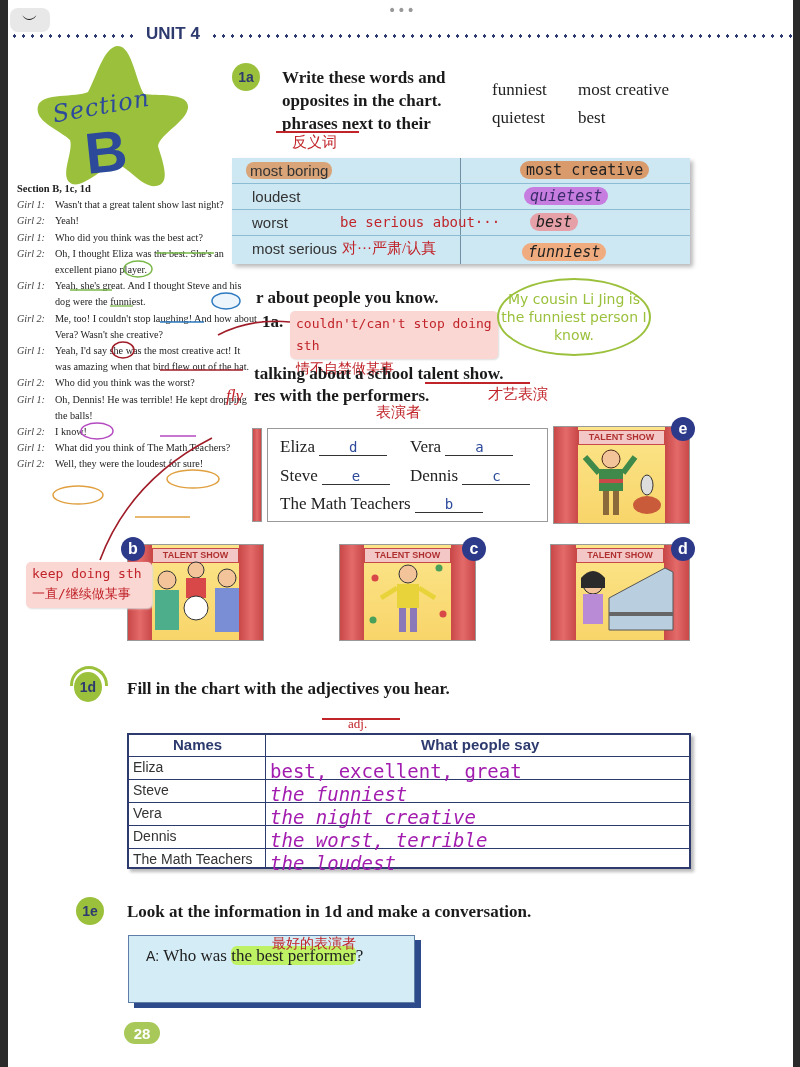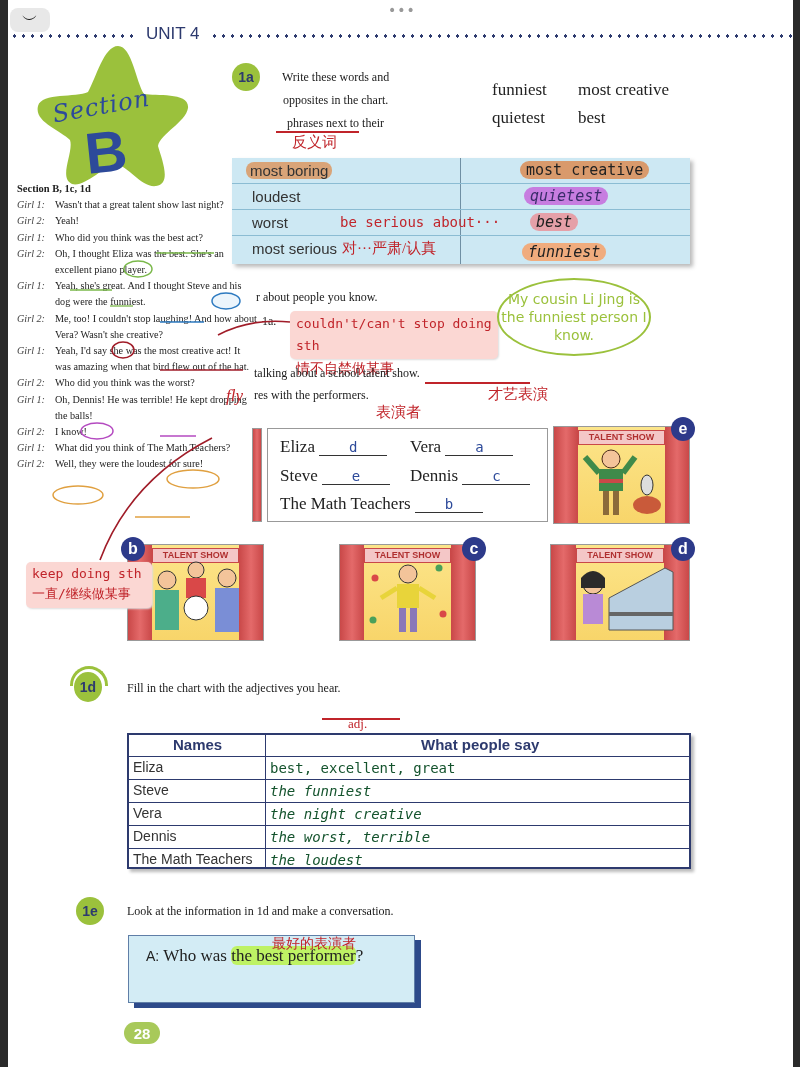--- a/index.html
+++ b/index.html
@@ -7,31 +7,31 @@
   body{position:relative;font-family:"Liberation Serif","DejaVu Serif",serif;color:#222;}
   .frame-l{position:absolute;left:0;top:0;width:8px;height:1067px;background:#2a2a2a;}
   .frame-r{position:absolute;right:0;top:0;width:7px;height:1067px;background:#2a2a2a;}
   .abs{position:absolute;}
   .hand{font-family:"DejaVu Sans Mono","Liberation Mono",monospace;}
 
   
   .collapse-btn{left:10px;top:8px;width:40px;height:24px;background:#e8e8e8;border-radius:8px;display:flex;align-items:center;justify-content:center;font-size:16px;color:#222;}
   .more-dots{left:388px;top:2px;font-size:14px;color:#999;letter-spacing:1px;font-family:"DejaVu Sans",sans-serif;}
   .unit-line{top:34px;height:4px;background-image:radial-gradient(circle,#2d3a6e 1.6px,transparent 1.8px);background-size:9px 4px;background-repeat:repeat-x;}
-  .unit-title{left:146px;top:24px;font-size:17px;font-weight:normal;color:#2d3a6e;font-family:"Liberation Sans",sans-serif;}
+  .unit-title{left:146px;top:24px;font-size:17px;font-weight:bold;color:#2d3a6e;font-family:"Liberation Sans",sans-serif;}
 
   
   .star{left:32px;top:42px;width:160px;height:145px;}
   .section-word{left:52px;top:92px;font-size:24px;color:#2d4a9a;font-family:"DejaVu Serif",serif;font-style:italic;transform:rotate(-10deg);letter-spacing:1px;}
   .section-letter{left:85px;top:118px;font-size:58px;font-weight:bold;color:#2d4a9a;font-family:"Liberation Sans",sans-serif;transform:rotate(-6deg);}
 
   
   .badge{width:28px;height:28px;border-radius:50%;background:#9bc13c;color:#2d3a6e;font-weight:bold;font-family:"Liberation Sans",sans-serif;font-size:14px;display:flex;align-items:center;justify-content:center;}
   .badge-lg{width:28px;height:30px;}
-  .instr{font-weight:normal;font-size:12px;line-height:23px;color:#1a1a1a;text-align:center;}
+  .instr{font-weight:bold;font-size:17px;line-height:23px;color:#1a1a1a;}
   .wordbank{font-size:17px;color:#222;}
 
   
   .chart1a{left:232px;top:158px;width:458px;height:106px;background:#cde8f3;box-shadow:3px 3px 4px #bbb;}
   .chart1a .row{position:absolute;left:0;width:458px;height:26px;border-bottom:1px solid #8bbcd3;}
   .chart1a .vdiv{position:absolute;left:228px;top:0;width:1px;height:106px;background:#6f8fa3;}
   .cell-l{position:absolute;left:20px;font-family:"Liberation Sans",sans-serif;font-size:15px;color:#333;top:4px;}
   .cell-r{position:absolute;font-size:15px;color:#222;top:3px;padding:0 6px;border-radius:9px;}
   .red-note{color:#c0242a;font-size:15px;}
 
@@ -57,21 +57,21 @@
   .pic .banner{position:absolute;left:18%;right:18%;top:3px;height:15px;background:#f4c7c7;border:1px solid #c94848;font-size:9px;color:#b03030;text-align:center;font-weight:bold;font-family:"Liberation Sans",sans-serif;line-height:13px;}
   .pic .figure{position:absolute;left:50%;bottom:6px;transform:translateX(-50%);}
   .letter-badge{width:24px;height:24px;border-radius:50%;background:#2d3a8a;color:#fff;font-weight:bold;font-family:"Liberation Sans",sans-serif;font-size:16px;display:flex;align-items:center;justify-content:center;}
 
   
   .t1d{left:127px;top:733px;width:564px;height:136px;border:2px solid #2d3a6e;box-shadow:3px 3px 3px #bbb;}
   .t1d .hdr{position:absolute;left:0;top:0;width:100%;height:22px;border-bottom:1px solid #2d3a6e;}
   .t1d .r{position:absolute;left:0;width:100%;height:23px;border-bottom:1px solid #2d3a6e;}
   .t1d .vline{position:absolute;left:136px;top:0;width:1px;height:100%;background:#2d3a6e;}
   .t1d .c1{position:absolute;left:4px;font-family:"Liberation Sans",sans-serif;font-size:14px;color:#333;top:2px;}
-  .t1d .c2{position:absolute;left:141px;color:#14532d;font-size:14px;top:3px;}
+  .t1d .c2{position:absolute;left:141px;color:#a21caf;font-size:19px;top:3px;}
   .t1d .h{font-family:"Liberation Sans",sans-serif;font-weight:bold;color:#2d3a6e;font-size:15px;top:1px;}
 
   
   .box1e{left:128px;top:935px;width:287px;height:68px;background:#d3ecf5;border:1px solid #5f7ea7;box-shadow:6px 5px 0 #2d4a8a;}
   .box1e .ln{position:absolute;left:17px;font-size:17px;color:#222;}
   .box1e .lab{font-family:"Liberation Sans",sans-serif;font-size:14px;}
   .page-num{left:124px;top:1022px;width:36px;height:22px;border-radius:11px;background:#a8c95a;color:#fff;font-weight:bold;font-family:"Liberation Sans",sans-serif;font-size:15px;display:flex;align-items:center;justify-content:center;}
 </style>
 </head>
 <body>

